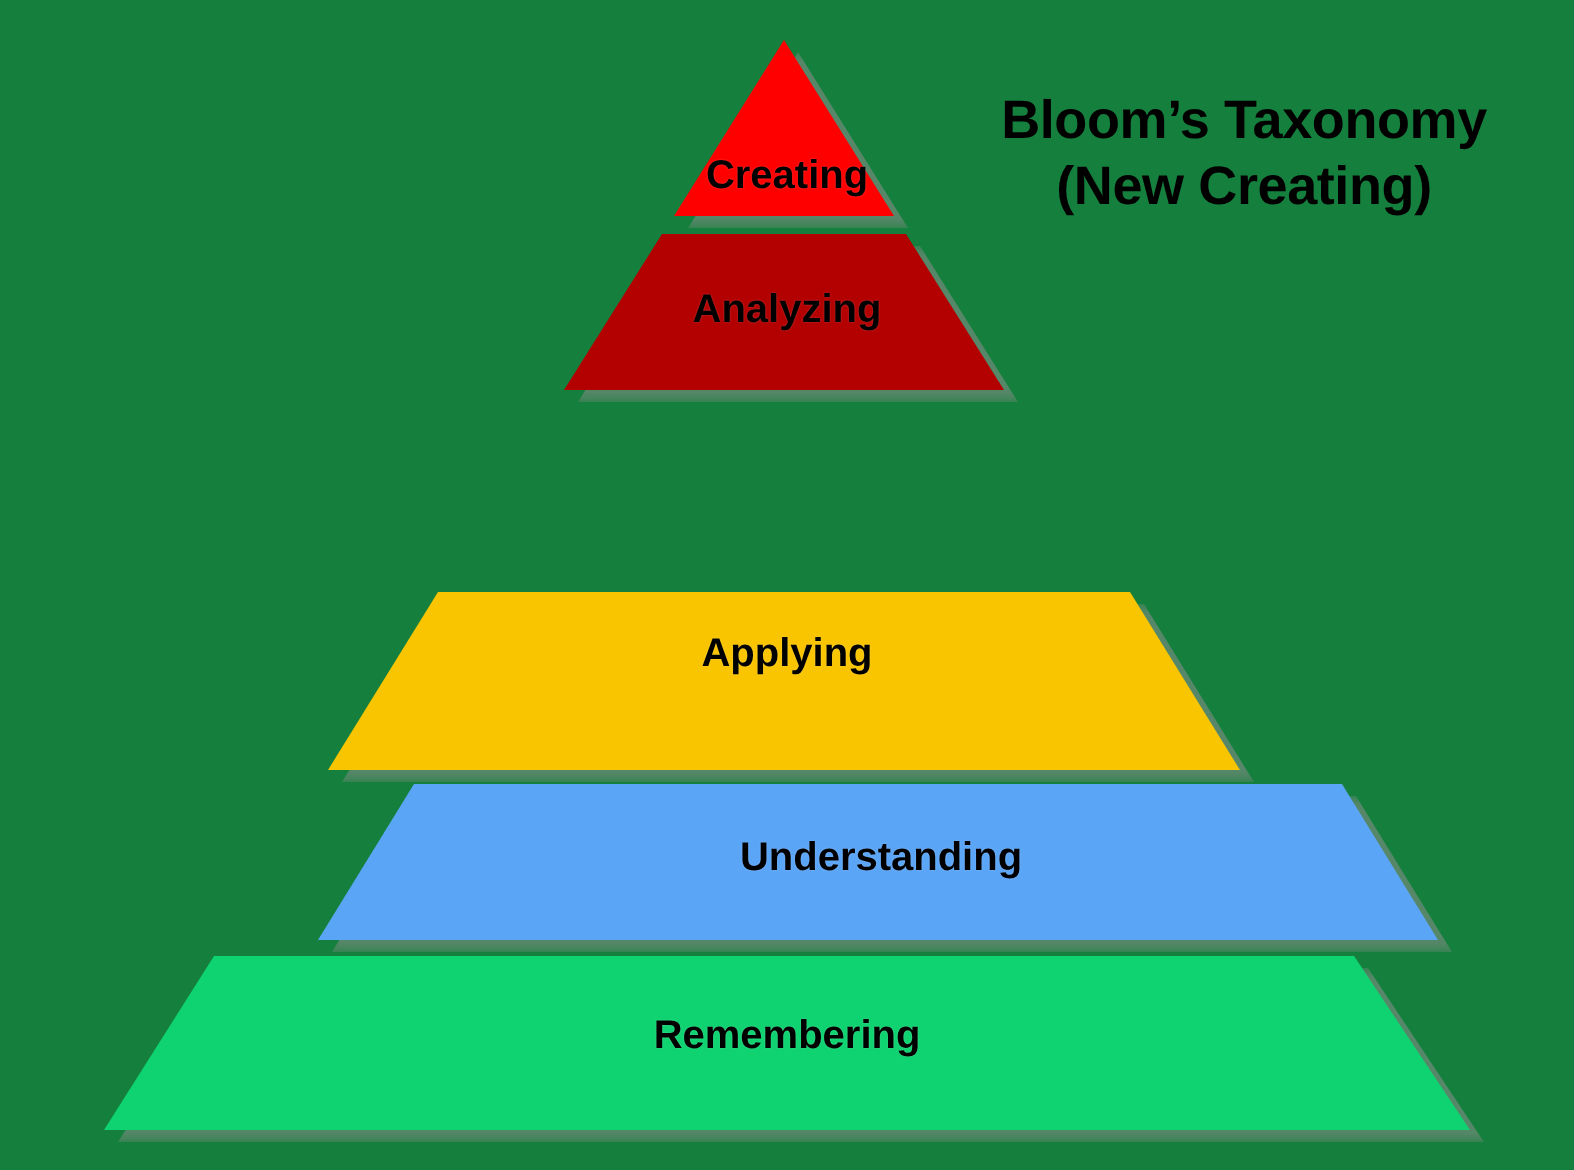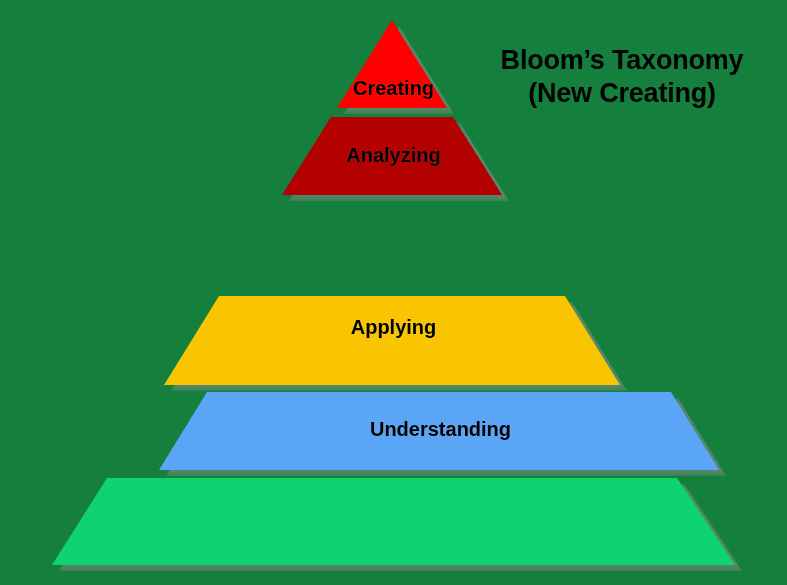--- a/index.html
+++ b/index.html
@@ -131,16 +131,17 @@
 
     <div class="level" id="lvl-understanding" style="color: rgb(91, 165, 247); margin-left: 47px;">
       <div class="shadow"></div>
       <div class="shape"></div>
       <div class="label">Understanding</div>
     </div>
 
     <div class="level" id="lvl-remembering" style="color: rgb(15, 210, 113);">
       <div class="shadow"></div>
       <div class="shape"></div>
+      <div class="label">Remembering</div>
     </div>
 
   </div>
 </div>
 
 </body></html>

